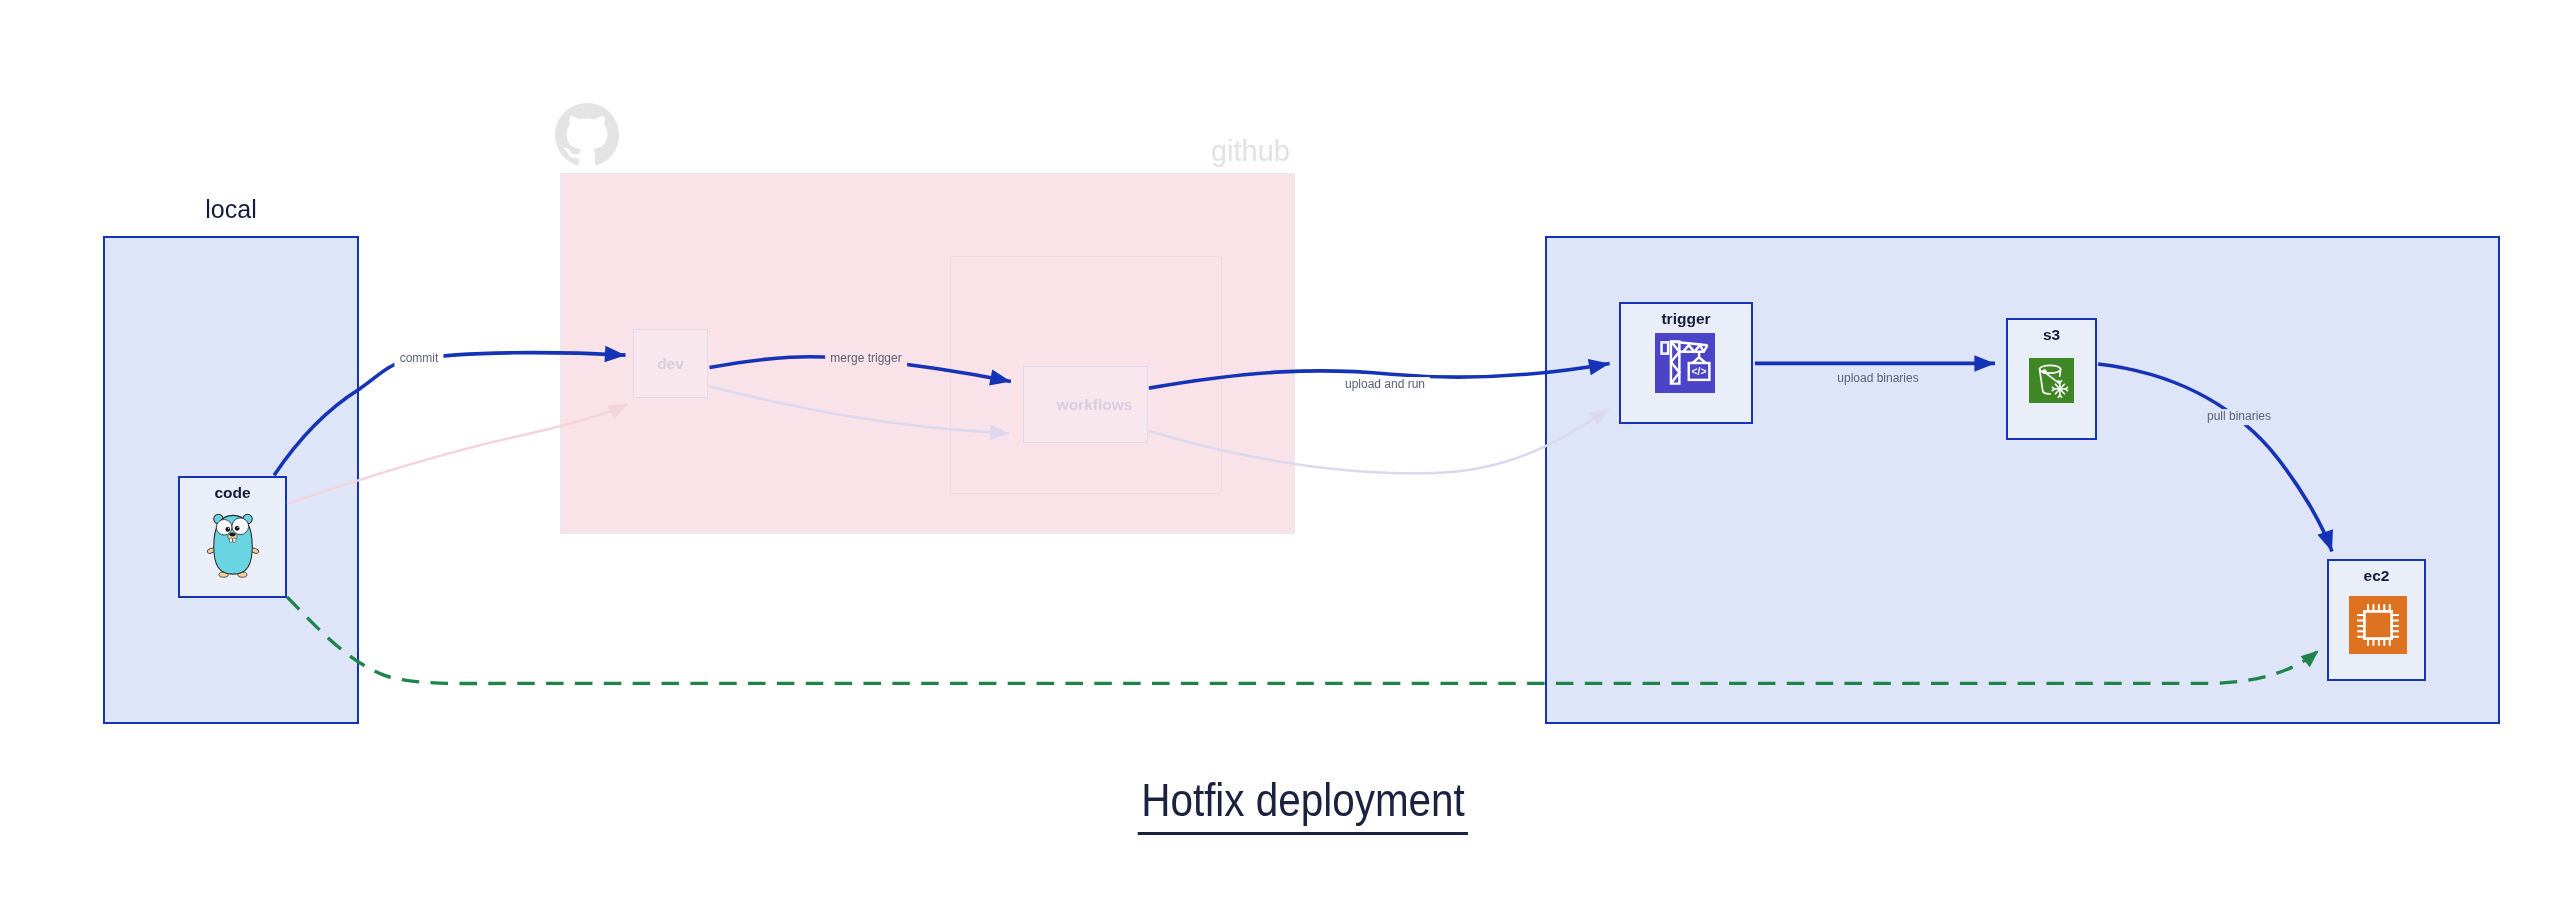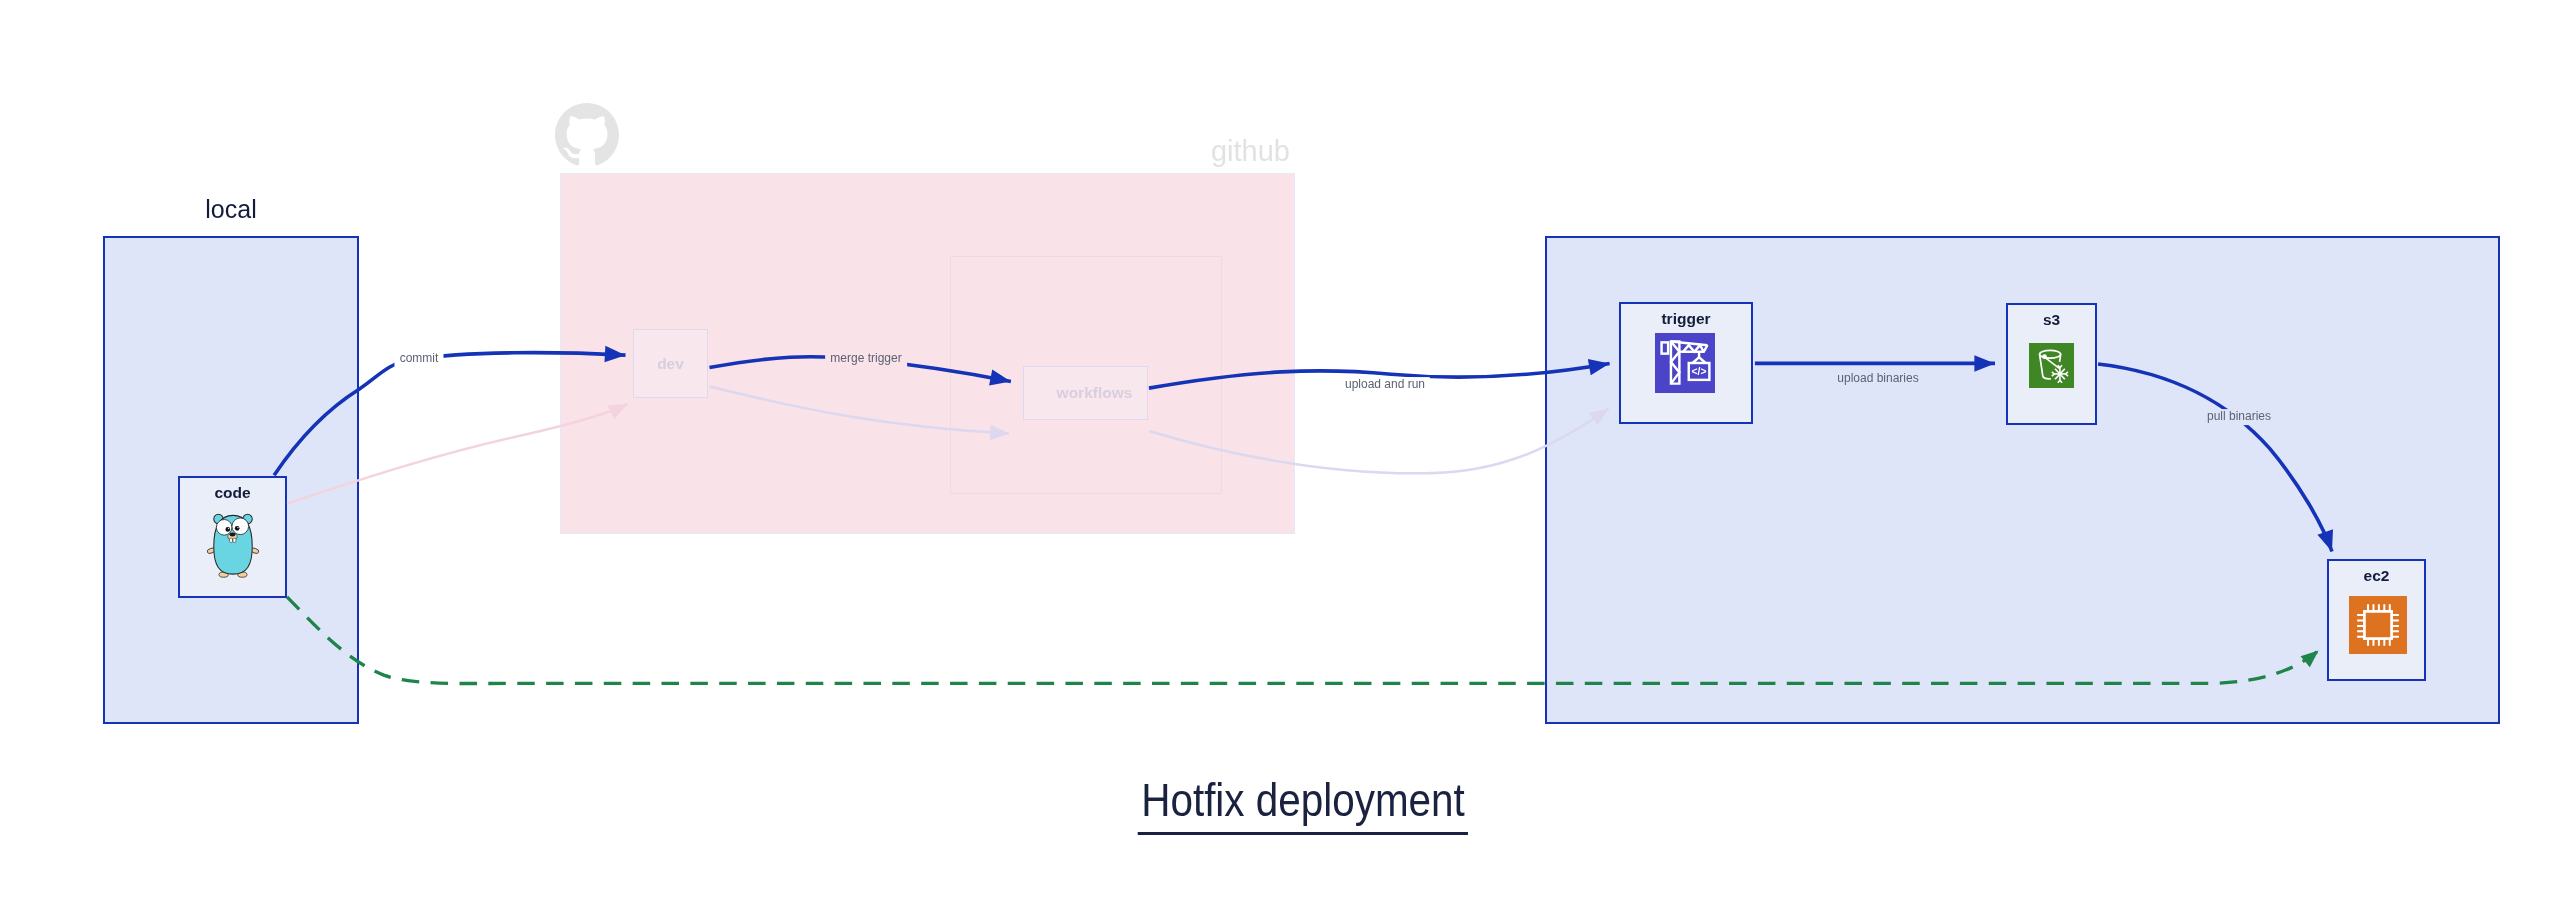--- a/index.html
+++ b/index.html
@@ -78,21 +78,21 @@
         <ellipse cx="49" cy="45" rx="5.5" ry="3.8" fill="#181818"></ellipse>
         <rect x="43.5" y="52" width="5.5" height="8" rx="1.5" fill="#fff" stroke="#222" stroke-width="1"></rect>
         <rect x="50" y="52" width="5.5" height="8" rx="1.5" fill="#fff" stroke="#222" stroke-width="1"></rect>
       </svg>
     </div>
   </div>
 
   <div class="node-faded" style="left:633px;top:329px;width:75px;height:69px;justify-content:center;">
     <span class="nlabel-faded">dev</span>
   </div>
-  <div class="node-faded" style="left:1023px;top:366px;width:125px;height:54px;padding-left:18px;">
+  <div class="node-faded" style="left:1023px;top:366px;width:125px;height:77px;padding-left:18px;">
     <span class="nlabel-faded">workflows</span>
   </div>
 
   <div class="node" style="left:1619px;top:302px;width:134px;height:122px;">
     <div class="nlabel">trigger</div>
     <div class="icon-wrap" style="left:34px;top:29px;width:60px;height:60px;background:var(--codebuild-purple);">
       <svg width="60" height="60" viewBox="0 0 64 64">
         <g stroke="#fff" stroke-width="2.6" fill="none">
           <rect x="7" y="10" width="7" height="12"></rect>
           <path d="M17,9 L17,54 L26,54 L26,9 Z"></path>
@@ -102,21 +102,21 @@
           <path d="M30,20 L36,13 L42,20 L48,13 L52,20"></path>
           <path d="M47,20 L47,26"></path>
           <path d="M40,32 L47,26 L54,32"></path>
           <rect x="36" y="32" width="22" height="18"></rect>
         </g>
         <text x="47" y="45" font-size="11" font-weight="bold" fill="#fff" text-anchor="middle" font-family="Liberation Sans, sans-serif">&lt;/&gt;</text>
       </svg>
     </div>
   </div>
 
-  <div class="node" style="left:2006px;top:303px;width:91px;height:122px;">
+  <div class="node" style="left:2006px;top:318px;width:91px;height:122px;">
     <div class="nlabel">s3</div>
     <div class="icon-wrap" style="left:21px;top:38px;width:45px;height:45px;background:var(--s3-green);">
       <svg width="45" height="45" viewBox="0 0 64 64">
         <g stroke="#fff" stroke-width="2.4" fill="none">
           <ellipse cx="30" cy="16" rx="15" ry="5.5"></ellipse>
           <path d="M15,16 L19.5,46 C19.7,49 24,51 29,51 L31,51"></path>
           <path d="M45,16 L43.5,27"></path>
           <path d="M22,20 L43,36"></path>
           <circle cx="22" cy="19.5" r="2.2" fill="#fff"></circle>
         </g>

